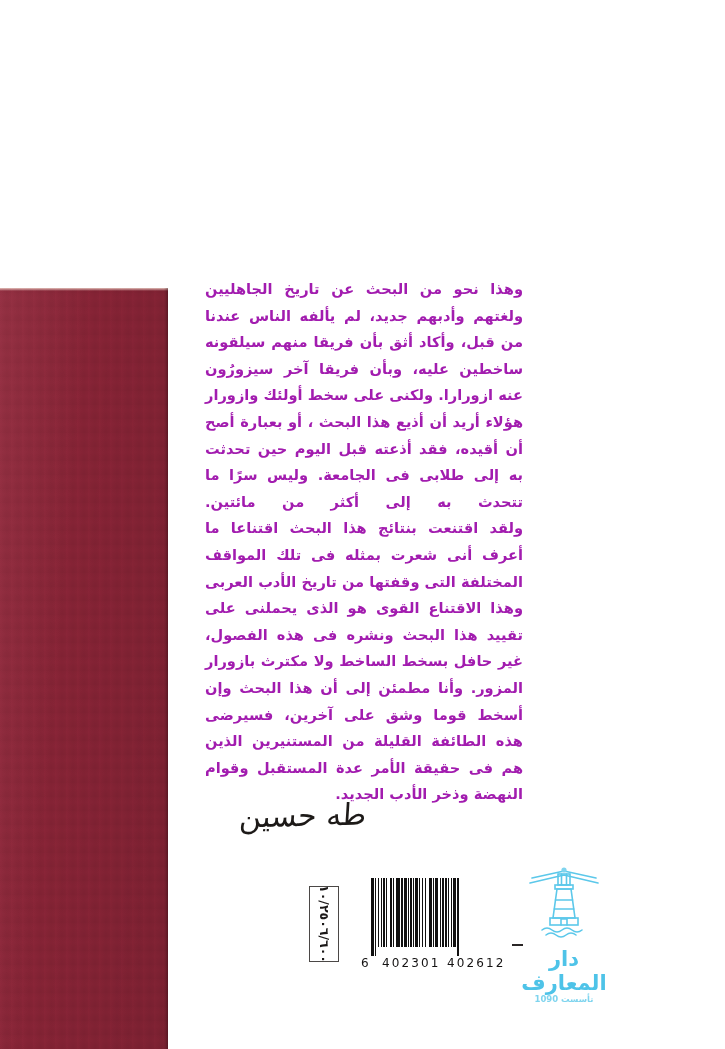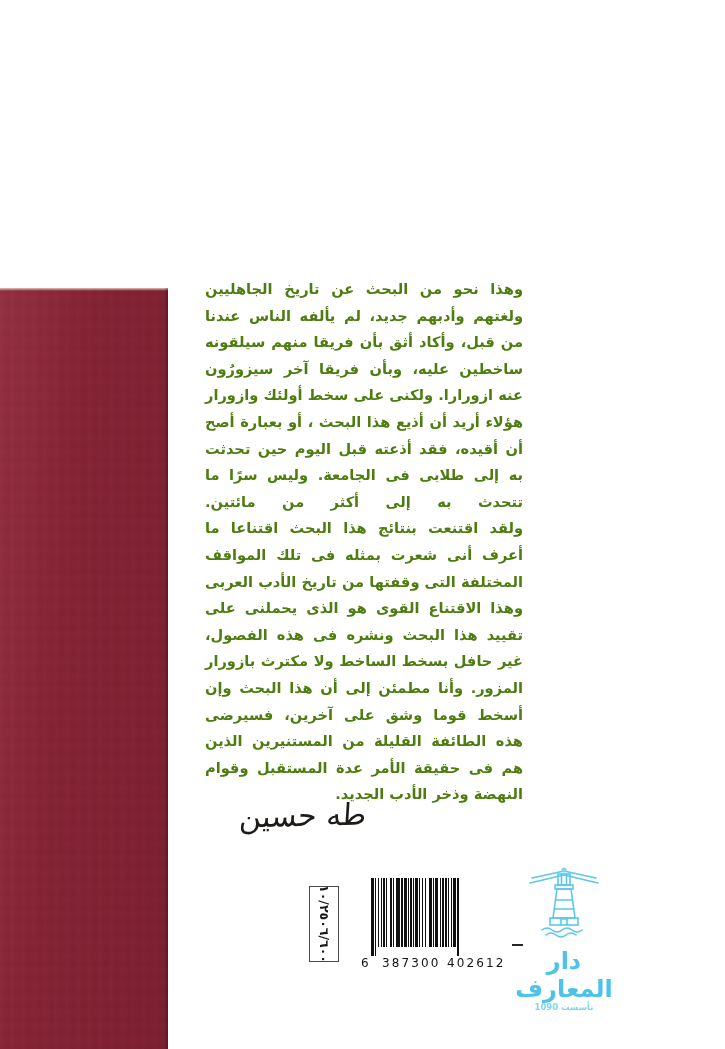--- a/index.html
+++ b/index.html
@@ -62,21 +62,21 @@
     left: 205px;
     top: 276px;
     width: 318px;
     direction: rtl;
     text-align: justify;
     text-align-last: justify;
     font-family: "DejaVu Sans", "Liberation Sans", sans-serif;
     font-weight: 700;
     font-size: 14.6px;
     line-height: 26.6px;
-    color: #4d7c0f;
+    color: #a21caf;
     letter-spacing: -0.1px;
   }
   .blurb p {
     margin: 0;
   }
   .blurb p.last-line-right {
     text-align-last: right;
   }
 
   
@@ -192,21 +192,21 @@
     left: 512px;
     top: 2px;
     width: 104px;
     height: 118px;
     text-align: center;
   }
   .logo svg { display: block; margin: 0 auto; }
   .logo-name {
     margin-top: 1px;
     font-family: "DejaVu Sans", "Liberation Sans", sans-serif;
-    font-size: 24px;
+    font-size: 21px;
     font-weight: 700;
     color: #4ec3e8;
     direction: rtl;
     letter-spacing: 0.5px;
   }
   .logo-sub {
     margin-top: -1px;
     font-family: "DejaVu Sans", "Liberation Sans", sans-serif;
     font-size: 8.5px;
     font-weight: 700;
@@ -297,21 +297,21 @@
           <span class="bar short" style="width: 1.9px; background: transparent;"></span>
           <span class="bar short" style="width: 0.95px; background: rgb(17, 16, 16);"></span>
           <span class="bar short" style="width: 0.95px; background: transparent;"></span>
           <span class="bar short" style="width: 2.85px; background: rgb(17, 16, 16);"></span>
           <span class="bar" style="width: 0.95px; background: transparent;"></span>
           <span class="bar" style="width: 1.9px; background: rgb(17, 16, 16);"></span>
           <span class="bar" style="width: 0.95px; background: transparent;"></span>
         </div>
       <div class="barcode-digits">
         <span class="digit-lead">6</span>
-        <span class="digit-left">387300</span>
+        <span class="digit-left">402301</span>
         <span class="digit-right">402612</span>
       </div>
     </div>
 
     <div class="barcode-dash"></div>
 
     <div class="logo">
       <svg width="96" height="84" viewBox="0 0 96 84">
         <g stroke="#5cc8ea" stroke-width="1.6" fill="none" stroke-linecap="round">
 

